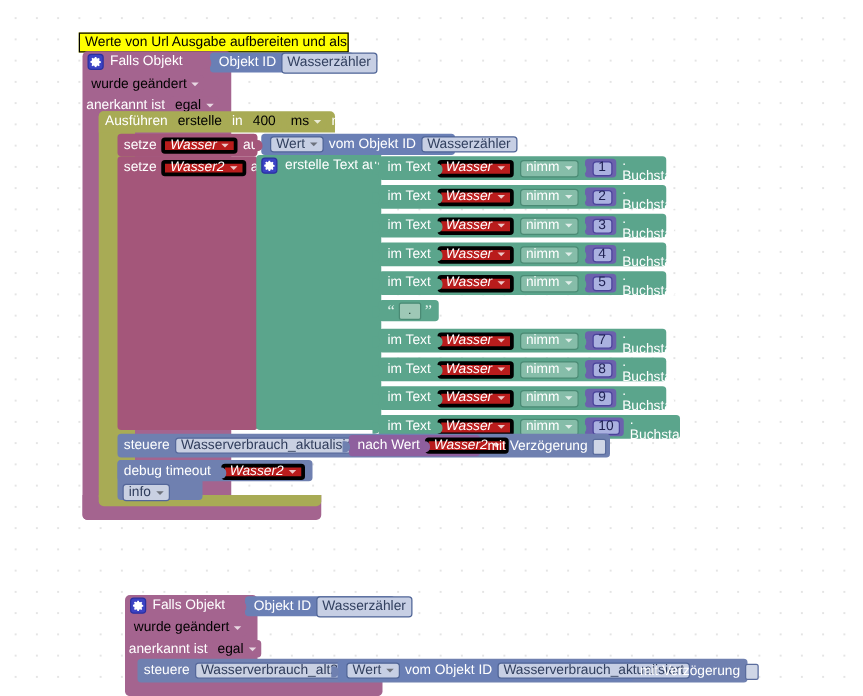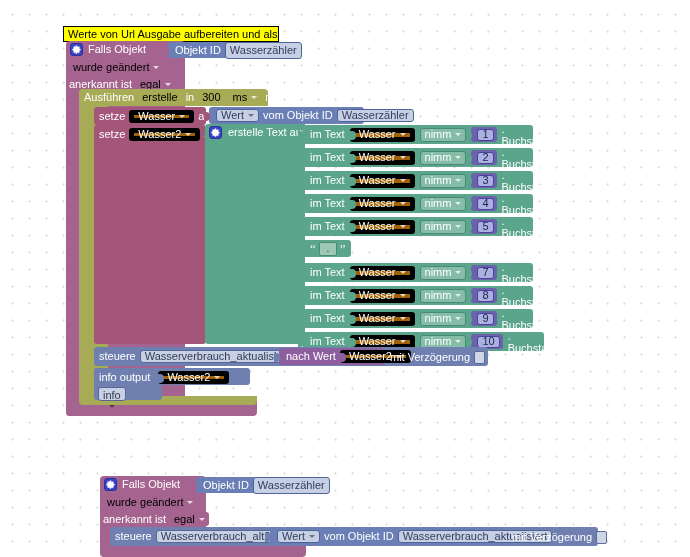--- a/index.html
+++ b/index.html
@@ -31,26 +31,26 @@
   .caret{
     width:0;height:0;border-left:3px solid transparent;border-right:3px solid transparent;
     border-top:3.5px solid rgba(255,255,255,.75);display:inline-block;margin-left:1px;
   }
   .caret.dark{border-top-color:rgba(0,0,0,.45);}
 
   
   .c-event{background:#a4648f;}
   .c-timing{background:#a8ab55;}
   .c-var{background:#a4567a;}                   
-  .c-varfield{background:#a16207;color:#fff;border:5px solid #000000;}
+  .c-varfield{background:#b91c1c;color:#fff;border:3px solid #000000;font-style:italic;}
   .c-text{background:#5ba58c;}
   .c-obj{background:#6a7fb5;}                   
   .c-obj .fld{background:#c7cfe4;color:#32405f;border:1px solid #4f6496;}
   .c-ctrl{background:#6f80b0;}
-  .c-debug{background:#6f80b0;flex-direction:column;}
+  .c-debug{background:#6f80b0;}
   .c-math{background:#6b61ad;}                  
   .c-conv{background:#8e5f9e;}                  
 
   
   .plug{
     position:absolute;left:-5px;top:50%;margin-top:-4px;
     width:6px;height:9px;border-radius:0 4px 4px 0;
   }
 
   
@@ -125,21 +125,21 @@
 </div>
 
 <div class="blk c-timing" style="left:79px;top:89px;width:29px;height:312px;border-radius:4px 0 0 4px;"></div>
 <div class="blk c-timing" style="left:79px;top:89px;width:189px;height:17px;border-radius:4px 4px 0 0;"></div>
 <div class="blk c-timing" style="left:79px;top:396px;width:178px;height:9px;border-radius:0 0 4px 4px;"></div>
 
 <div class="abs" style="left:84px;top:91px;display:flex;align-items:center;gap:4px;">
   <span class="row-lbl">Ausführen</span>
   <span class="field c-timing fld" style="height:13px;">erstelle</span>
   <span class="row-lbl">in</span>
-  <span class="field c-timing fld" style="height:13px;">300</span>
+  <span class="field c-timing fld" style="height:13px;">400</span>
   <span class="field c-timing fld" style="height:13px;">
     <span>ms</span>
     <span class="caret"></span>
   </span>
   <span class="row-lbl">ms</span>
 </div>
 
 <div class="blk c-var" style="left:94px;top:107px;width:112px;height:18px;"></div>
 <div class="abs" style="left:99px;top:110px;display:flex;align-items:center;gap:4px;">
   <span class="row-lbl">setze</span>
@@ -369,21 +369,21 @@
   </span>
 </div>
 <div class="abs" style="left:390px;top:351px;display:flex;align-items:center;gap:4px;">
   <span class="row-lbl">mit Verzögerung</span>
   <span class="cbox"></span>
 </div>
 
 <div class="blk c-debug" style="left:94px;top:368px;width:68px;height:32px;"></div>
 <div class="blk c-debug" style="left:94px;top:368px;width:156px;height:17px;"></div>
 <div class="abs" style="left:99px;top:371px;display:flex;align-items:center;gap:4px;">
-  <span class="row-lbl">info output</span>
+  <span class="row-lbl">debug timeout</span>
   <span class="field c-varfield" style="height:13px;position:relative;margin-left:4px;">
     <span class="plug" style="background:#6f80b0;"></span>
     <span>Wasser2</span>
     <span class="caret"></span>
   </span>
 </div>
 <div class="field c-debug fld" style="position:absolute;left:98px;top:387px;height:14px;background:#c9d0e2;color:#2f3c5b;border:1px solid #55679a;">
   <span>info</span>
   <span class="caret dark"></span>
 </div>

